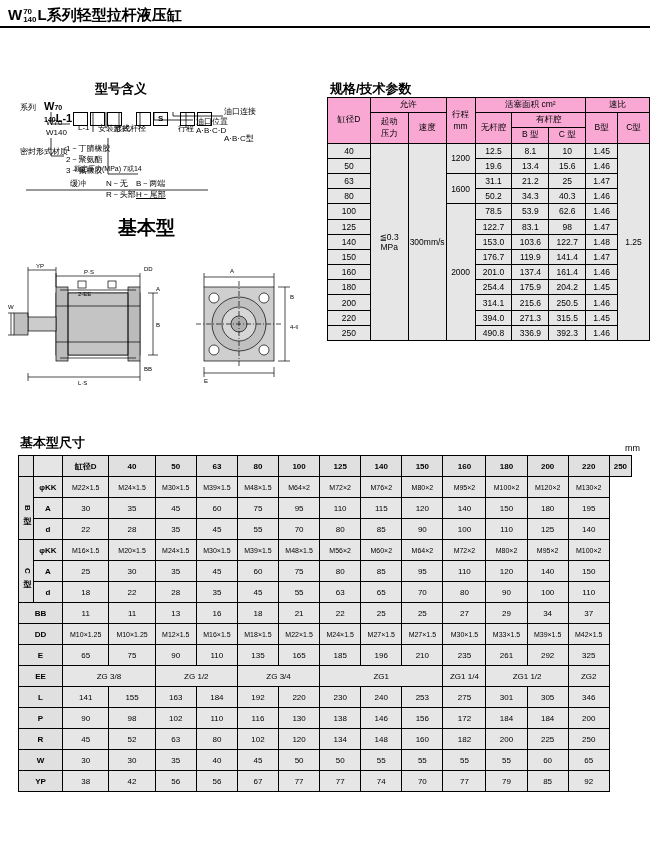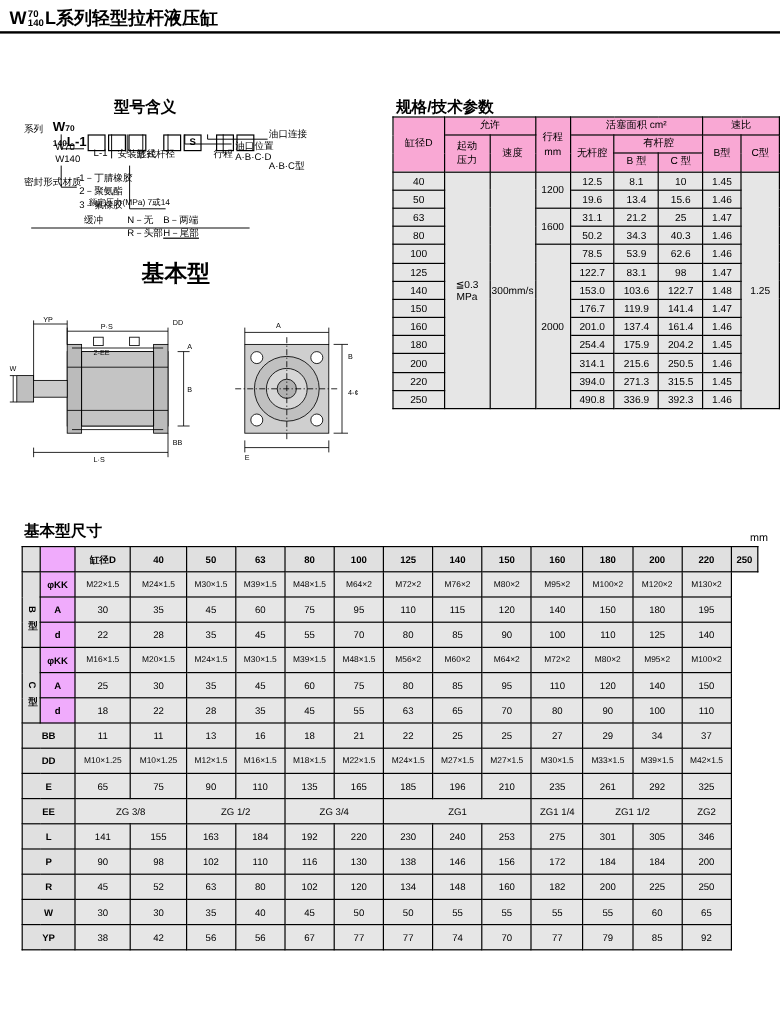--- a/index.html
+++ b/index.html
@@ -87,21 +87,21 @@
     position:absolute;left:18px;top:455px;width:614px;
     font-size:8px;
   }
   .dims td{
     border:1px solid #000;text-align:center;vertical-align:middle;
     height:20px;padding:0 1px;background:#e6e6e6;white-space:nowrap;
   }
   .dims td.hd{font-weight:bold;background:#e0e0e0;}
   .dims td.rl{font-weight:bold;background:#e0e0e0;}
   .dims td.grp{font-weight:bold;background:#e0e0e0;width:12px;}
-  .dims td.sub{font-weight:bold;background:#f0abfc;width:26px;}
+  .dims td.sub{font-weight:bold;background:#e5e5e5;width:26px;}
   .dims td.small{font-size:7px;}
 </style>
 </head>
 <body>
 
 <div class="page">
 
   <div class="title">
     <span>W</span><span class="frac"><span>70</span><br><span>140</span></span><span>L系列轻型拉杆液压缸</span>
   </div>

